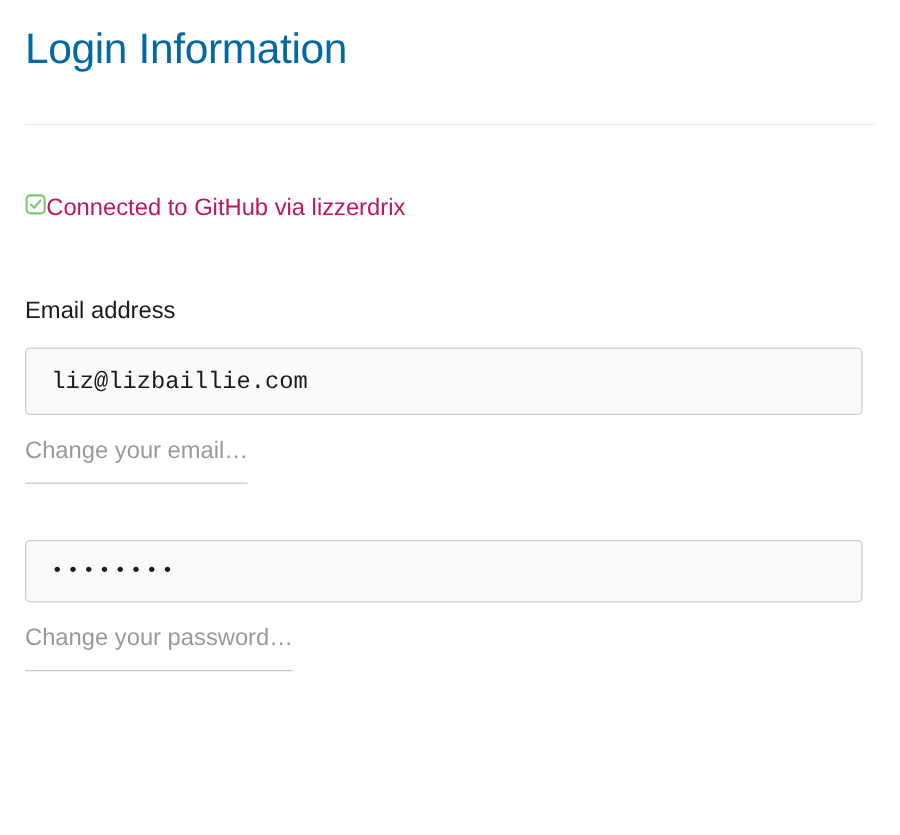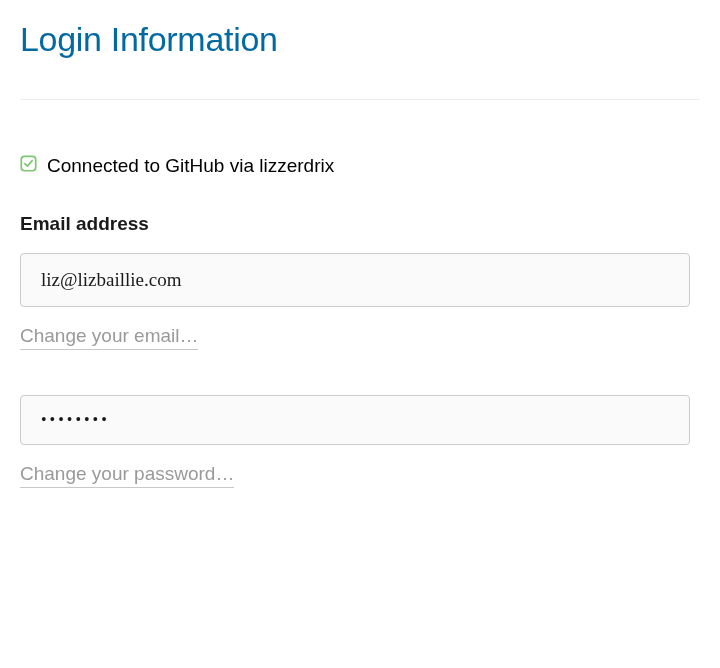--- a/index.html
+++ b/index.html
@@ -23,65 +23,64 @@
       letter-spacing: -0.3px;
     }
     .divider {
       border: none;
       border-top: 1px solid #ececec;
       margin-bottom: 55px;
     }
     .connected-banner {
       display: flex;
       align-items: center;
-      gap: 10px;
-      color: #000000;
+      color: #be185d;
       font-size: 19px;
-      margin-bottom: 36px;
+      margin-bottom: 60px;
       font-weight: 400;
     }
     .connected-banner svg {
       width: 17px;
       height: 17px;
       flex-shrink: 0;
     }
     .field-group {
       margin-bottom: 45px;
     }
     .field-label {
       display: block;
       font-size: 19px;
       color: #1a1a1a;
       margin-bottom: 18px;
-      font-weight: 700;
+      font-weight: 400;
     }
     .field-input {
       width: 100%;
       max-width: 670px;
       padding: 15px 20px;
       font-size: 19px;
       border: 1px solid #cccccc;
       border-radius: 4px;
       background: #fafafa;
       color: #1a1a1a;
-      font-family: Liberation Serif, serif;
+      font-family: Liberation Mono, monospace;
       font-weight: 400;
     }
     .password-dots {
       letter-spacing: 3px;
       font-size: 16px;
     }
     .change-link {
       display: inline-block;
       margin-top: 18px;
       font-size: 19px;
       color: #9a9a9a;
       text-decoration: none;
       border-bottom: 1px solid #c8c8c8;
-      padding-bottom: 2px;
+      padding-bottom: 14px;
       font-weight: 400;
     }
   </style>
 </head>
 <body>
 
 <h1 class="page-title">Login Information</h1>
 
 <hr class="divider">
 

